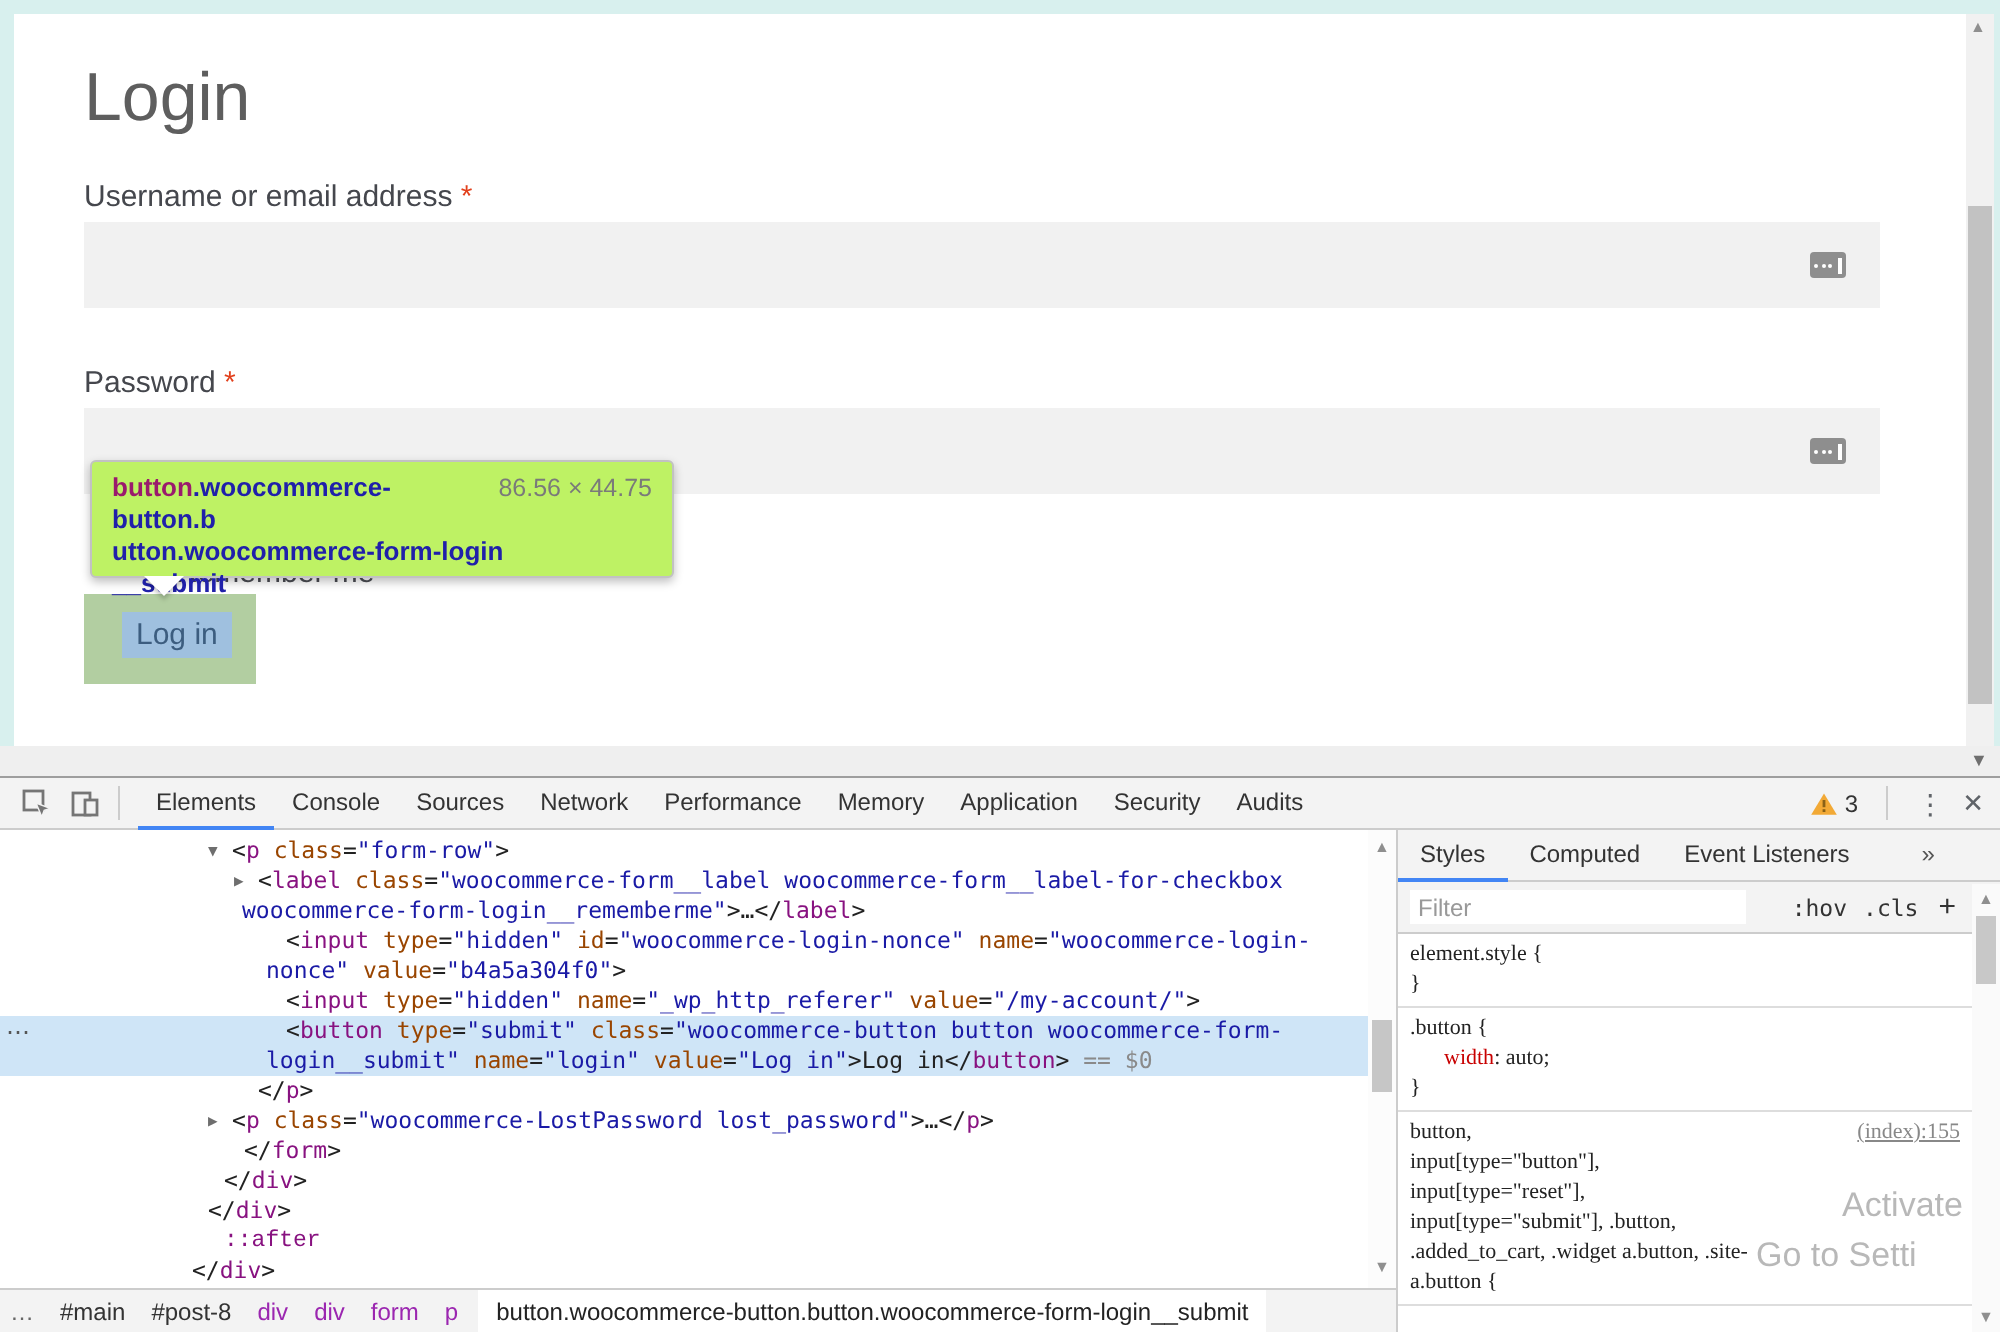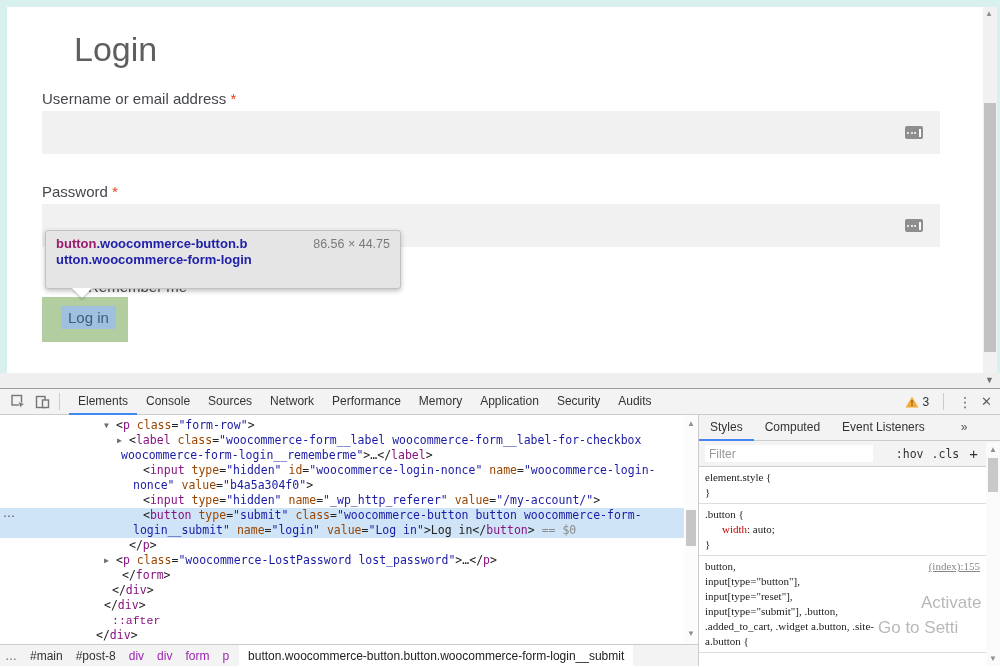--- a/index.html
+++ b/index.html
@@ -6,35 +6,35 @@
   html,body { width:1000px; height:667px; }
   body { font-family:"Liberation Sans", sans-serif; background:#fff; position:relative; overflow:hidden; }
 
   
   .page { position:absolute; left:0; top:0; width:1000px; height:388px; background:#fff; }
   .frame-top   { position:absolute; left:0; top:0; width:1000px; height:7px; background:#d8f0ee; }
   .frame-left  { position:absolute; left:0; top:7px; width:7px; height:366px; background:#d8f0ee; }
   .frame-right { position:absolute; left:997px; top:7px; width:3px; height:366px; background:#d8f0ee; }
   .bottom-strip{ position:absolute; left:0; top:373px; width:1000px; height:15px; background:#efefef; }
 
-  .page-title { position:absolute; left:42px; top:30px; font-size:34px; font-weight:300; color:#5e5e5e;margin-left:32px; }
+  .page-title { position:absolute; left:42px; top:30px; font-size:34px; font-weight:300; color:#5e5e5e; }
   .field-label { position:absolute; left:42px; font-size:15px; color:#45474d; }
   .req { color:#e2401c; }
   .text-input { position:absolute; left:42px; width:898px; height:43px; background:#f1f1f1; border:none; outline:none; font-size:15px; color:#333; padding:0 30px 0 10px; }
   .ime-chip { position:absolute; width:18px; height:13px; background:#8e8e8e; border-radius:2px; display:flex; align-items:center; justify-content:center; gap:1.5px; padding:0 2px; cursor:pointer; }
   .ime-chip i { width:2px; height:2px; background:#fff; border-radius:50%; display:block; }
   .ime-chip b { width:2px; height:8px; background:#fff; display:block; margin-left:1px; }
 
   .remember { position:absolute; left:88px; top:278px; font-size:15px; color:#4b4d53; z-index:1; }
 
   .login-btn { position:absolute; left:42px; top:297px; width:86px; height:45px; background:#b2cea1; z-index:2; cursor:pointer; }
   .login-btn .content-hl { position:absolute; left:19px; top:9px; background:#9fc0df; color:#3c5d7f; font-size:15px; padding:3px 7px; }
 
   
-  .tooltip { position:absolute; left:45px; top:230px; width:356px; height:59px; background:#e5e5e5; border:1px solid #c2c2c2; border-radius:3px; box-shadow:0 2px 5px rgba(0,0,0,.25); z-index:10; padding:5px 10px 0 10px; font-size:13px; font-weight:bold; line-height:16px; }
+  .tooltip { position:absolute; left:45px; top:230px; width:292px; height:59px; background:#bef264; border:1px solid #c2c2c2; border-radius:3px; box-shadow:0 2px 5px rgba(0,0,0,.25); z-index:10; padding:5px 10px 0 10px; font-size:13px; font-weight:bold; line-height:16px; }
   .tooltip .row1 { display:flex; }
   .tooltip .dims { margin-left:auto; color:#7a7a7a; font-weight:normal; font-size:12.5px; white-space:nowrap; padding-left:10px; }
   .tt-tag { color:#9a1a6d; }
   .tt-cls { color:#2020aa; }
   .tooltip .caret { position:absolute; left:26px; bottom:-10px; width:0; height:0; border-left:10px solid transparent; border-right:10px solid transparent; border-top:10px solid #fff; filter:drop-shadow(0 2px 1px rgba(0,0,0,.2)); }
 
   
   .pg-track { position:absolute; left:983px; top:7px; width:14px; height:366px; background:#f1f1f1; }
   .pg-up    { position:absolute; left:985px; top:9px;  font-size:8px; color:#8f8f8f; }
   .pg-thumb { position:absolute; left:984px; top:103px; width:12px; height:249px; background:#c2c2c2; }
@@ -142,20 +142,21 @@
   <div class="login-btn">
     <span class="content-hl">Log in</span>
   </div>
 
   <div class="tooltip">
     <div class="row1">
       <span><span class="tt-tag">button</span><span class="tt-cls">.woocommerce-button.b</span></span>
       <span class="dims">86.56 × 44.75</span>
     </div>
     <div class="tt-cls">utton.woocommerce-form-login</div>
+    <div class="tt-cls">__submit</div>
     <div class="caret"></div>
   </div>
 
   <div class="pg-track"></div>
   <div class="pg-up">▲</div>
   <div class="pg-thumb"></div>
   <div class="pg-down">▼</div>
 </div>
 
 <div class="devtools">

